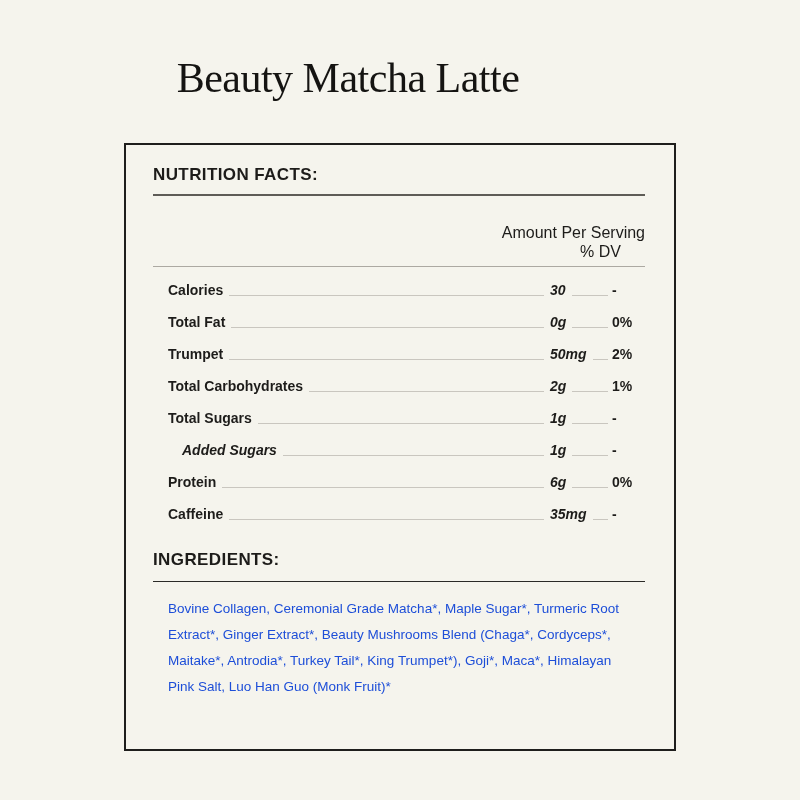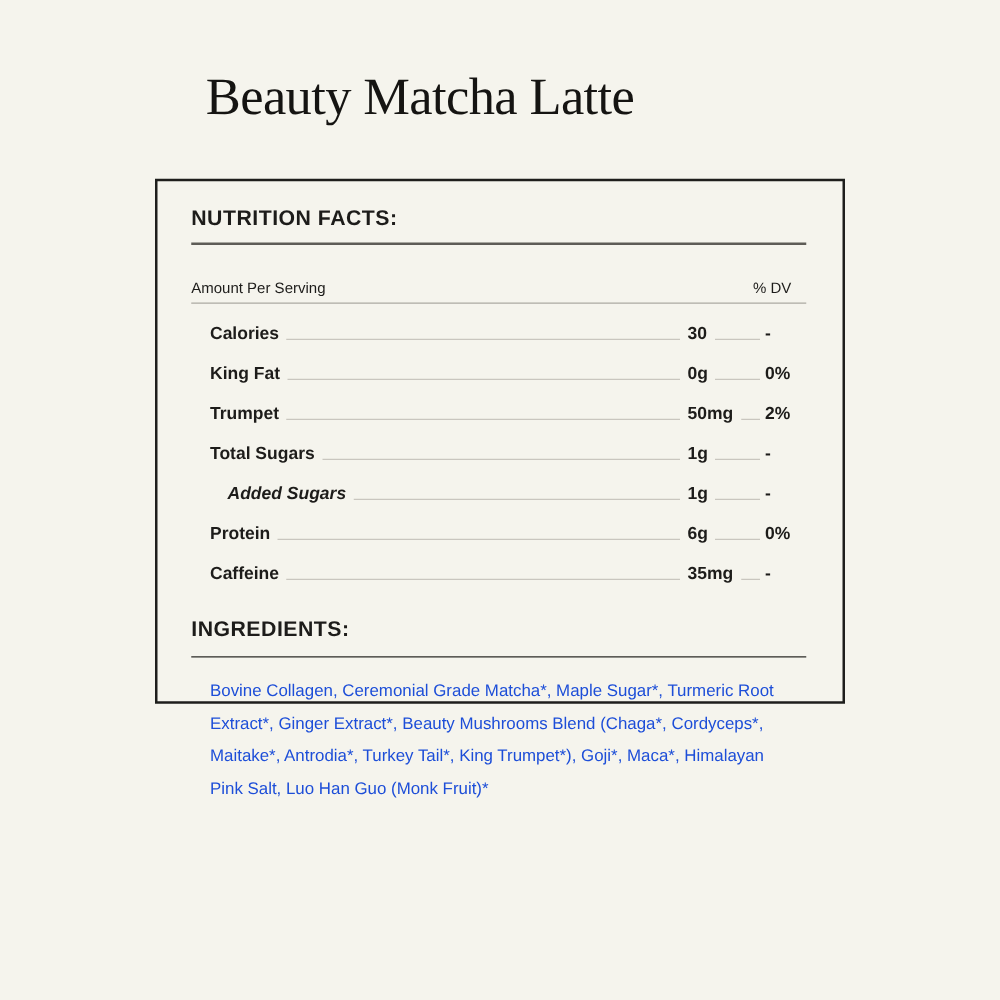--- a/index.html
+++ b/index.html
@@ -11,36 +11,36 @@
     height: 800px;
     position: relative;
     background: #F5F4ED;
     color: #1D1C1A;
     font-family: "Liberation Sans", sans-serif;
     overflow: hidden;
   }
   .title {
     position: absolute;
     top: 54px;
-    left: 0;
+    left: 12px;
     width: 672px;
     margin: 0;
     text-align: center;
     font-family: "Liberation Serif", serif;
     font-weight: 400;
     font-size: 42px;
     letter-spacing: -0.5px;
     color: #151412;
   }
   .label-box {
     position: absolute;
     left: 124px;
     top: 143px;
     width: 552px;
-    height: 420px;
+    height: 608px;
     box-sizing: border-box;
     border: 2px solid #1E1E1C;
     padding: 21px 29px 0 27px;
     background: #F5F4ED;
   }
   .nf-heading, .ing-heading {
     font-size: 17px;
     font-weight: 700;
     letter-spacing: 0.4px;
     line-height: 1.1;
@@ -54,24 +54,25 @@
   }
   .rule { height: 1px; }
   .rule-dark  { height: 2px; background: #5E5C57; margin-top: 9px; }
   .rule-light { height: 1px; background: #ACA9A2; margin-top: 5px; }
   .rule-ing   { height: 1px; background: #2B2A27; margin-top: 11px; }
   .table-header {
     display: flex;
     justify-content: space-between;
     align-items: flex-end;
     margin-top: 27px;
-    font-size: 12px;
+    font-size: 16px;
     line-height: 1.2;
-  }
-  .dv-header { margin-right: 12px; }
+    flex-direction: column;
+  }
+  .dv-header { margin-right: 24px; }
   .row {
     display: flex;
     align-items: flex-end;
     height: 18px;
     margin-top: 14px;
     font-size: 14px;
     font-weight: 700;
     line-height: 1.2;
   }
   .row-label { padding-left: 15px; white-space: nowrap; margin-top: 12px; }
@@ -81,21 +82,21 @@
     height: 1.5px;
     background: #C9C6BF;
     margin: 0 6px 3px 6px;
   }
   .amount-cell {
     width: 62px;
     display: flex;
     align-items: flex-end;
     flex-shrink: 0;
   }
-  .amount { white-space: nowrap; }
+  .amount { white-space: nowrap; font-style: italic; }
   .amount-cell .leader { margin: 0 4px 3px 6px; }
   .dv { width: 33px; flex-shrink: 0; white-space: nowrap; }
   .ing-heading { margin-top: 28px; }
   .ing-text {
     margin-top: 14px;
     padding-left: 15px;
     width: 462px;
     font-size: 13.5px;
     line-height: 26px;
     color: #1d4ed8;
@@ -130,39 +131,48 @@
       <span class="row-label">Calories</span>
       <span class="leader"></span>
       <span class="amount-cell">
         <span class="amount">30</span>
         <span class="leader"></span>
       </span>
       <span class="dv">-</span>
     </div>
 
     <div class="row">
-      <span class="row-label">King Fat</span>
+      <span class="row-label">Total Fat</span>
       <span class="leader"></span>
       <span class="amount-cell">
         <span class="amount">0g</span>
         <span class="leader"></span>
       </span>
       <span class="dv">0%</span>
     </div>
 
     <div class="row">
       <span class="row-label">Trumpet</span>
       <span class="leader"></span>
       <span class="amount-cell">
         <span class="amount">50mg</span>
         <span class="leader"></span>
       </span>
       <span class="dv">2%</span>
     </div>
 
+    <div class="row">
+      <span class="row-label">Total Carbohydrates</span>
+      <span class="leader"></span>
+      <span class="amount-cell">
+        <span class="amount">2g</span>
+        <span class="leader"></span>
+      </span>
+      <span class="dv">1%</span>
+    </div>
 
     <div class="row">
       <span class="row-label">Total Sugars</span>
       <span class="leader"></span>
       <span class="amount-cell">
         <span class="amount">1g</span>
         <span class="leader"></span>
       </span>
       <span class="dv">-</span>
     </div>

